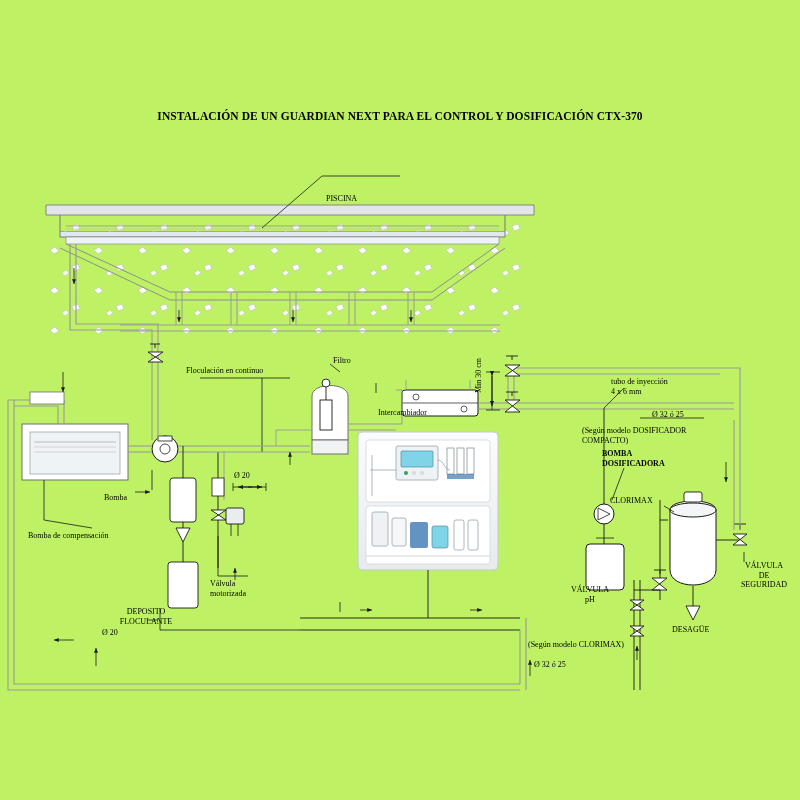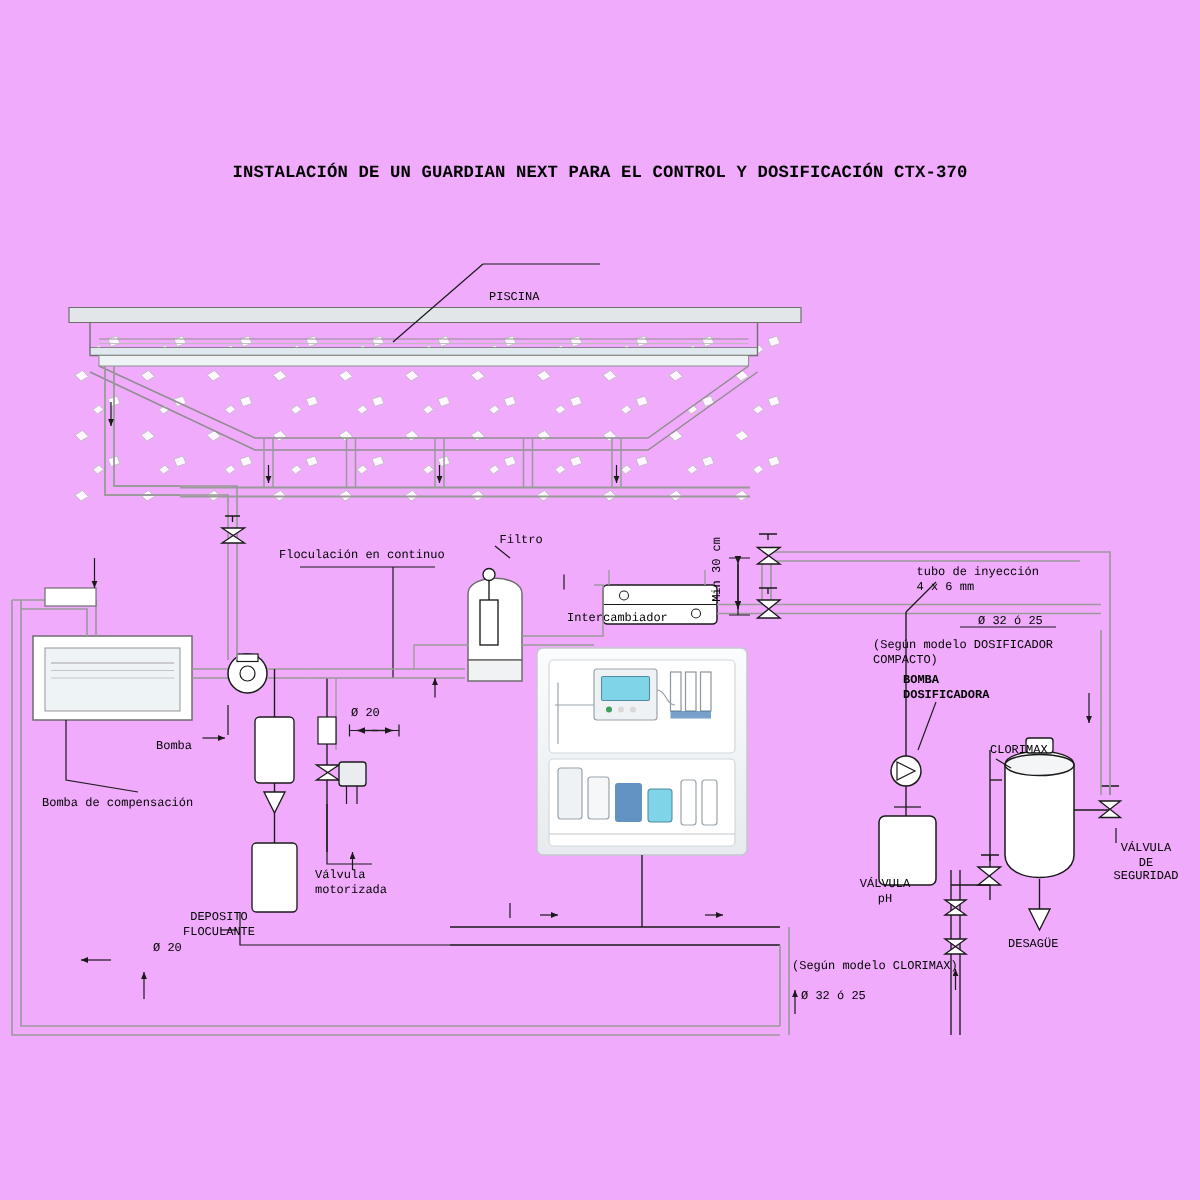--- a/index.html
+++ b/index.html
@@ -4,22 +4,22 @@
 <style>
   html, body {
     margin: 0;
     padding: 0;
     background: #ffffff;
   }
   #root {
     position: relative;
     width: 800px;
     height: 800px;
-    background: #f0abfc;
-    font-family: Liberation Mono, monospace;
+    background: #bef264;
+    font-family: Liberation Serif, serif;
     overflow: hidden;
   }
   .title {
     position: absolute;
     left: 0;
     top: 108px;
     width: 800px;
     text-align: center;
     font-size: 11.5px;
     font-weight: bold;
@@ -330,21 +330,21 @@
   <div class="lbl" style="left:333px; top:356px;">Filtro</div>
   <div class="lbl" style="left:378px; top:376px;margin-top:32px;">Intercambiador</div>
   <div class="lbl" style="left:474px; top:358px; writing-mode:vertical-rl; transform:rotate(180deg); transform-origin:center;">Min 30 cm</div>
   <div class="lbl" style="left:611px; top:377px;">tubo de inyección
 4 x 6 mm</div>
   <div class="lbl" style="left:652px; top:410px;">Ø 32 ó 25</div>
   <div class="lbl" style="left:582px; top:426px;">(Según modelo DOSIFICADOR
 COMPACTO)</div>
   <div class="lbl b" style="left:602px; top:449px;">BOMBA
 DOSIFICADORA</div>
-  <div class="lbl" style="left:660px; top:496px;">CLORIMAX</div>
+  <div class="lbl" style="left:610px; top:496px;">CLORIMAX</div>
   <div class="lbl c" style="left:738px; top:561px; width:52px;">VÁLVULA
 DE
 SEGURIDAD</div>
   <div class="lbl" style="left:672px; top:625px;">DESAGÜE</div>
   <div class="lbl c" style="left:560px; top:585px; width:60px;">VÁLVULA
 pH</div>
   <div class="lbl" style="left:104px; top:493px;">Bomba</div>
   <div class="lbl" style="left:28px; top:531px;">Bomba de compensación</div>
   <div class="lbl" style="left:234px; top:471px;">Ø 20</div>
   <div class="lbl" style="left:210px; top:579px;">Válvula

